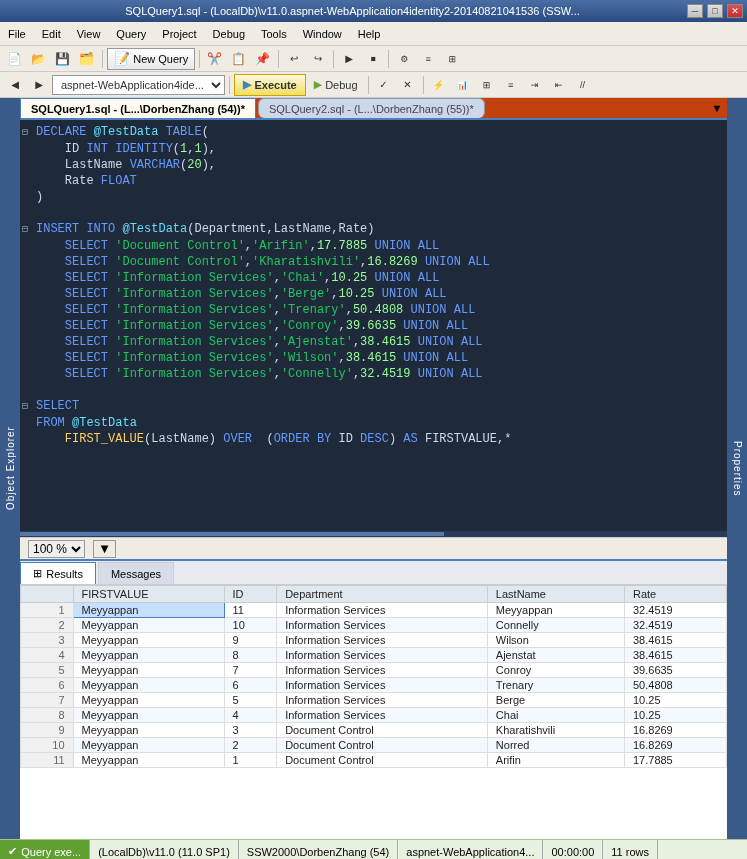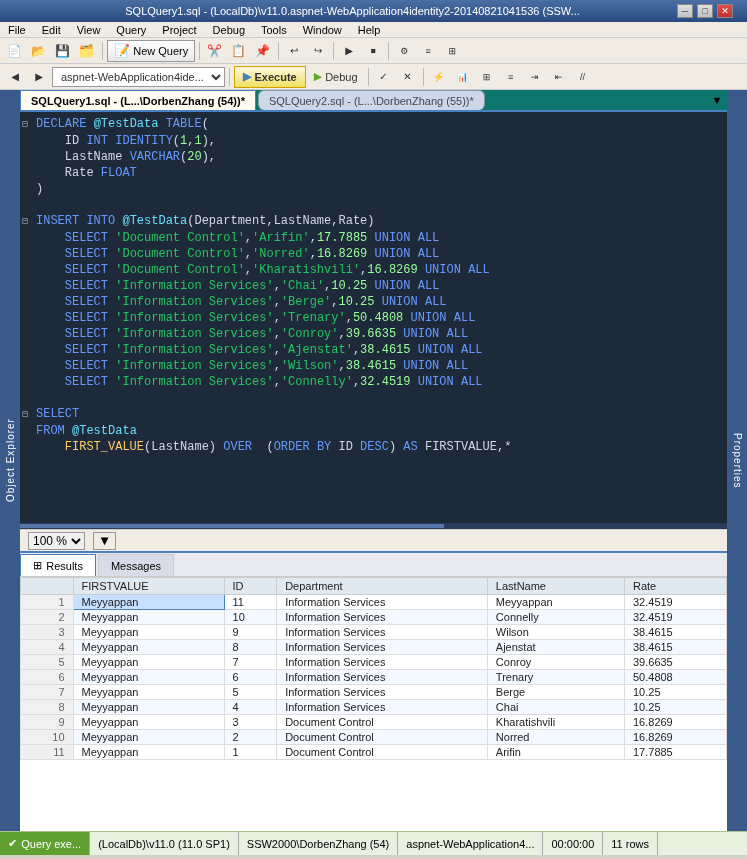--- a/index.html
+++ b/index.html
@@ -1,25 +1,25 @@
 <!DOCTYPE html>
 <html><head>
   <meta charset="utf-8">
   <style>
     * { margin: 0; padding: 0; box-sizing: border-box; }
     body { font-family: 'Segoe UI', Tahoma, Geneva, Verdana, sans-serif; font-size: 11px; background: #d4d0c8; width: 747px; height: 859px; overflow: hidden; }
     
     
-    #title-bar { background: linear-gradient(to bottom, #4a6fa5, #2a4a7f); color: white; height: 22px; display: flex; align-items: center; justify-content: flex-end; padding: 0 14px; font-size: 11px; }
+    #title-bar { background: linear-gradient(to bottom, #4a6fa5, #2a4a7f); color: white; height: 22px; display: flex; align-items: center; justify-content: flex-end; padding: 0 4px; font-size: 11px; }
     #title-bar-text { flex: 1; text-align: center; white-space: nowrap; overflow: hidden; text-overflow: ellipsis; }
     .title-btn { width: 16px; height: 14px; border: 1px solid #888; background: linear-gradient(to bottom, #e0e0e0, #c0c0c0); color: #333; font-size: 9px; cursor: pointer; display: inline-flex; align-items: center; justify-content: center; margin-left: 2px; }
     .title-btn.close { background: linear-gradient(to bottom, #e05050, #c03030); color: white; }
 
     
-    #menu-bar { background: #f0ece4; height: 16px; display: flex; align-items: center; border-bottom: 1px solid #ccc; }
+    #menu-bar { background: #f0ece4; height: 24px; display: flex; align-items: center; border-bottom: 1px solid #ccc; }
     .menu-item { padding: 2px 8px; color: #000; cursor: pointer; font-size: 11px; }
 
     
     .toolbar { background: #f0ece4; height: 26px; display: flex; align-items: center; padding: 2px 4px; border-bottom: 1px solid #ccc; gap: 2px; }
     .tb-btn { height: 22px; min-width: 22px; border: 1px solid transparent; background: transparent; cursor: pointer; display: inline-flex; align-items: center; justify-content: center; font-size: 10px; color: #333; padding: 0 2px; }
     .tb-separator { width: 1px; height: 18px; background: #bbb; margin: 0 2px; }
     .tb-new-query { background: linear-gradient(to bottom, #fff, #e8e8e8); border: 1px solid #999; padding: 1px 6px; height: 22px; display: inline-flex; align-items: center; gap: 3px; cursor: pointer; font-size: 11px; }
     .tb-dropdown { background: white; border: 1px solid #999; height: 20px; padding: 0 4px; font-size: 11px; color: #333; min-width: 140px; }
     .execute-btn { background: linear-gradient(to bottom, #fff8e0, #f0e060); border: 1px solid #d0a000; padding: 1px 8px; height: 22px; display: inline-flex; align-items: center; gap: 3px; cursor: pointer; font-size: 11px; font-weight: bold; color: #333; }
     .debug-btn { background: transparent; border: none; padding: 1px 6px; height: 22px; display: inline-flex; align-items: center; gap: 3px; cursor: pointer; font-size: 11px; color: #333; }
@@ -28,21 +28,21 @@
     #main { display: flex; height: calc(859px - 22px - 20px - 26px - 26px - 24px); }
 
     
     #object-explorer { width: 20px; background: #3a5a8a; display: flex; align-items: center; justify-content: center; writing-mode: vertical-rl; transform: rotate(180deg); cursor: pointer; }
     #object-explorer span { color: white; font-size: 10px; letter-spacing: 1px; white-space: nowrap; }
 
     
     #editor-area { flex: 1; display: flex; flex-direction: column; overflow: hidden; }
     
     
-    #tabs { display: flex; background: #0f766e; border-bottom: 2px solid #4a7fc0; height: 22px; align-items: flex-end; }
+    #tabs { display: flex; background: #c2410c; border-bottom: 2px solid #4a7fc0; height: 22px; align-items: flex-end; }
     .tab { height: 20px; padding: 0 10px; display: flex; align-items: center; cursor: pointer; font-size: 11px; border: 1px solid #8899aa; border-bottom: none; margin-right: 2px; white-space: nowrap; }
     .tab.active { background: #fffbf0; border-color: #4a7fc0; font-weight: bold; }
     .tab.inactive { background: #ccd8e8; color: #445; border-radius: 6px; }
     #tab-expand { margin-left: auto; width: 20px; height: 20px; display: flex; align-items: center; justify-content: center; cursor: pointer; }
 
     
     #right-sidebar { width: 20px; background: #3a5a8a; display: flex; align-items: center; justify-content: center; writing-mode: vertical-rl; cursor: pointer; }
     #right-sidebar span { color: white; font-size: 10px; letter-spacing: 1px; white-space: nowrap; }
 
     
@@ -246,24 +246,20 @@
           <div class="line-gutter"></div>
           <div class="code-content"></div>
         </div>
         <div class="code-line">
           <div class="line-gutter" style="color: rgb(136, 153, 170); cursor: pointer;">⊟</div>
           <div class="code-content"><span class="kw">INSERT</span> <span class="kw">INTO</span> <span style="color:#66ddff;">@TestData</span>(Department,LastName,Rate)</div>
         </div>
         <div class="code-line">
           <div class="line-gutter"></div>
           <div class="code-content">    <span class="kw">SELECT</span> <span class="str">'Document Control'</span>,<span class="str">'Arifin'</span>,<span class="num">17.7885</span> <span class="kw">UNION</span> <span class="kw">ALL</span></div>
-        </div>
-        <div class="code-line">
-          <div class="line-gutter"></div>
-          <div class="code-content">    <span class="kw">SELECT</span> <span class="str">'Document Control'</span>,<span class="str">'Norred'</span>,<span class="num">16.8269</span> <span class="kw">UNION</span> <span class="kw">ALL</span></div>
         </div>
         <div class="code-line">
           <div class="line-gutter"></div>
           <div class="code-content">    <span class="kw">SELECT</span> <span class="str">'Document Control'</span>,<span class="str">'Kharatishvili'</span>,<span class="num">16.8269</span> <span class="kw">UNION</span> <span class="kw">ALL</span></div>
         </div>
         <div class="code-line">
           <div class="line-gutter"></div>
           <div class="code-content">    <span class="kw">SELECT</span> <span class="str">'Information Services'</span>,<span class="str">'Chai'</span>,<span class="num">10.25</span> <span class="kw">UNION</span> <span class="kw">ALL</span></div>
         </div>
         <div class="code-line">

